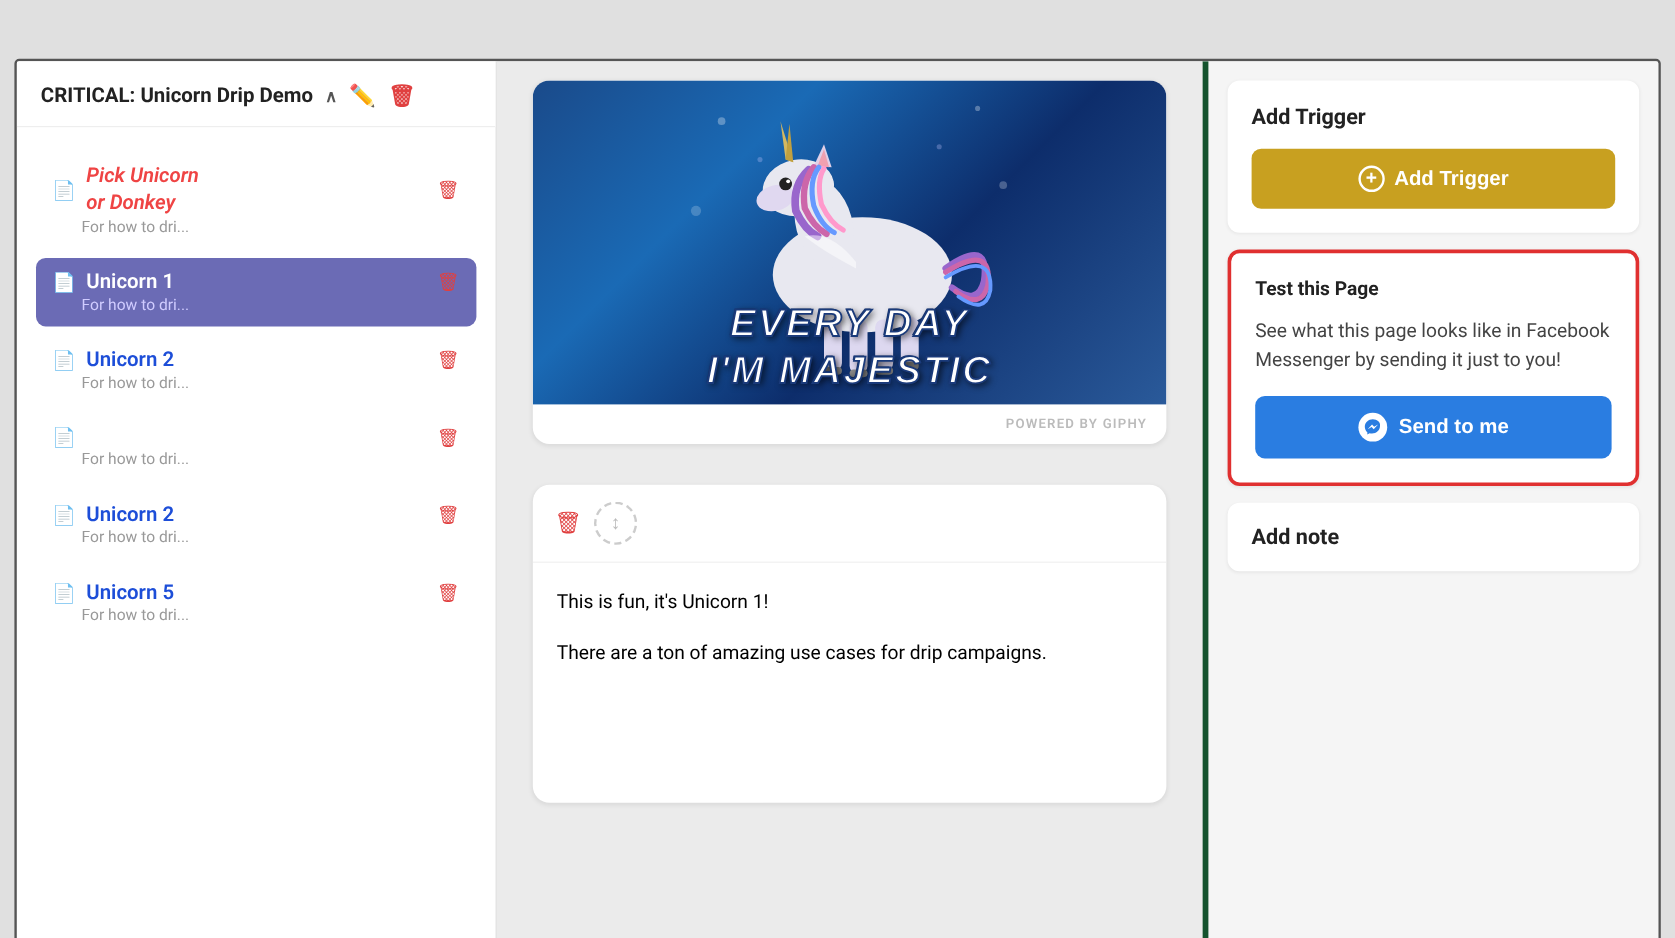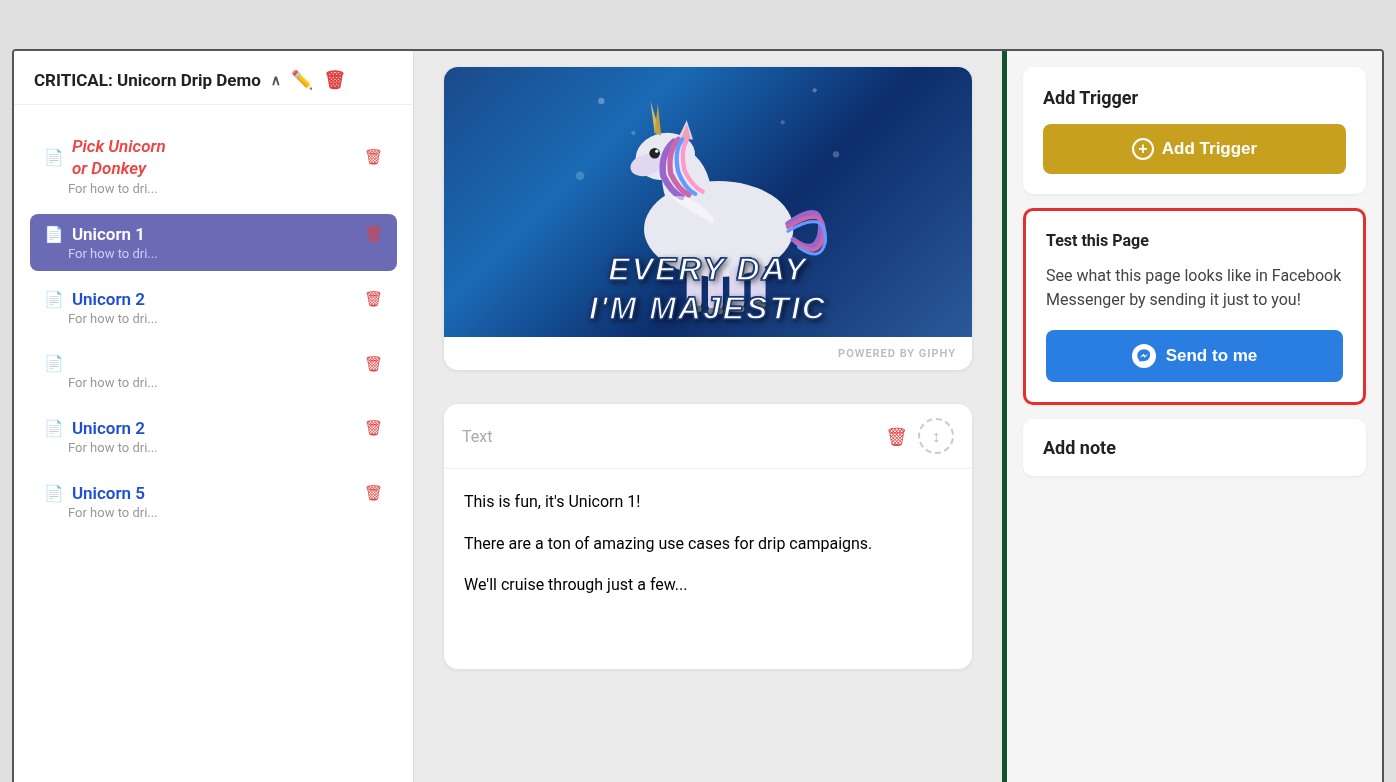--- a/index.html
+++ b/index.html
@@ -493,28 +493,26 @@
         <div class="gif-text-overlay" style="bottom:10px; font-size:32px; font-family:'Arial Black', Impact, sans-serif; color:#fff; text-align:center; letter-spacing:2px; text-shadow: 2px 2px 6px rgba(0,0,0,0.8), -1px -1px 0 #1a3a7a; -webkit-text-stroke:1.5px #1a3a7a; position:absolute; left:50%; transform:translateX(-50%); white-space:nowrap;">
           <span>EVERY DAY</span><br>
           <span>I'M MAJESTIC</span>
         </div>
       </div>
       <div class="gif-footer">POWERED BY GIPHY</div>
     </div>
 
     <div class="text-card">
       <div class="text-card-header">
-        <span class="text-card-label">Text</span>
         <span class="text-card-trash">🗑</span>
         <div class="text-card-move">↕</div>
       </div>
       <div class="text-card-body">
         <p>This is fun, it's Unicorn 1!</p>
         <p>There are a ton of amazing use cases for drip campaigns.</p>
-        <p>We'll cruise through just a few...</p>
       </div>
     </div>
   </div>
 
   <div class="right-panel">
 
     <div class="add-trigger-card">
       <div class="add-trigger-title">Add Trigger</div>
       <button class="add-trigger-btn">
         <div class="plus-circle">+</div>

